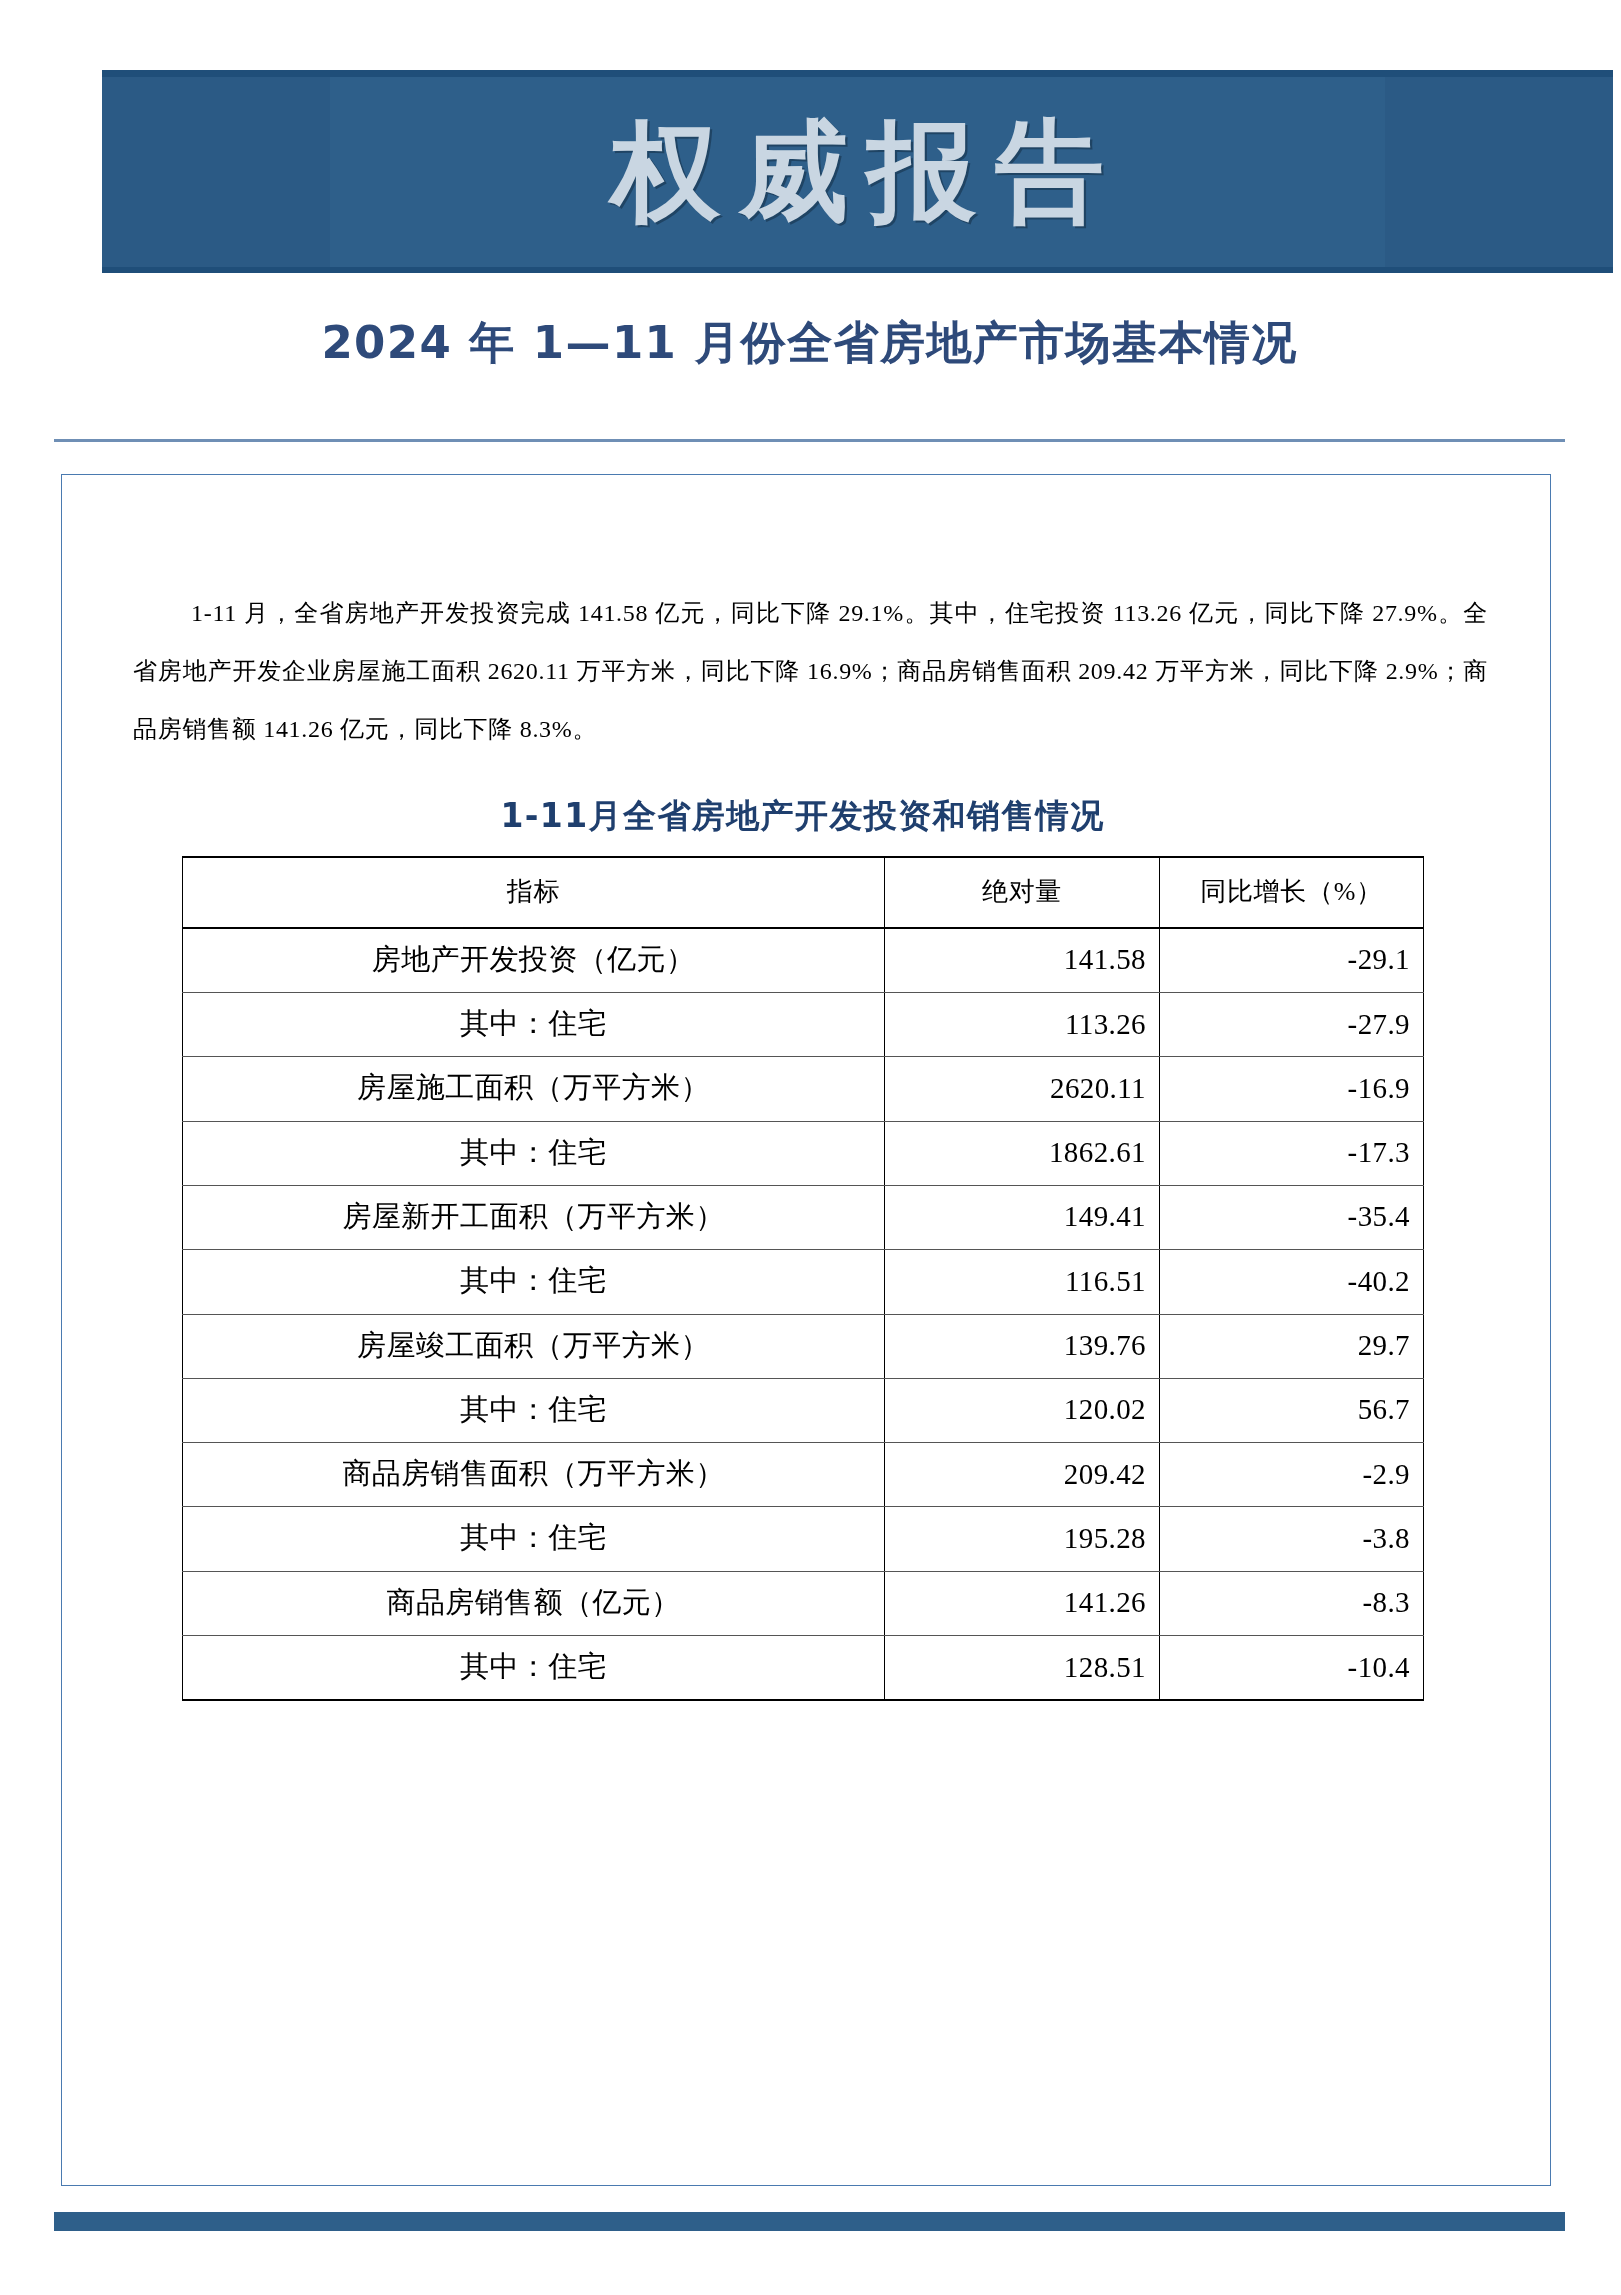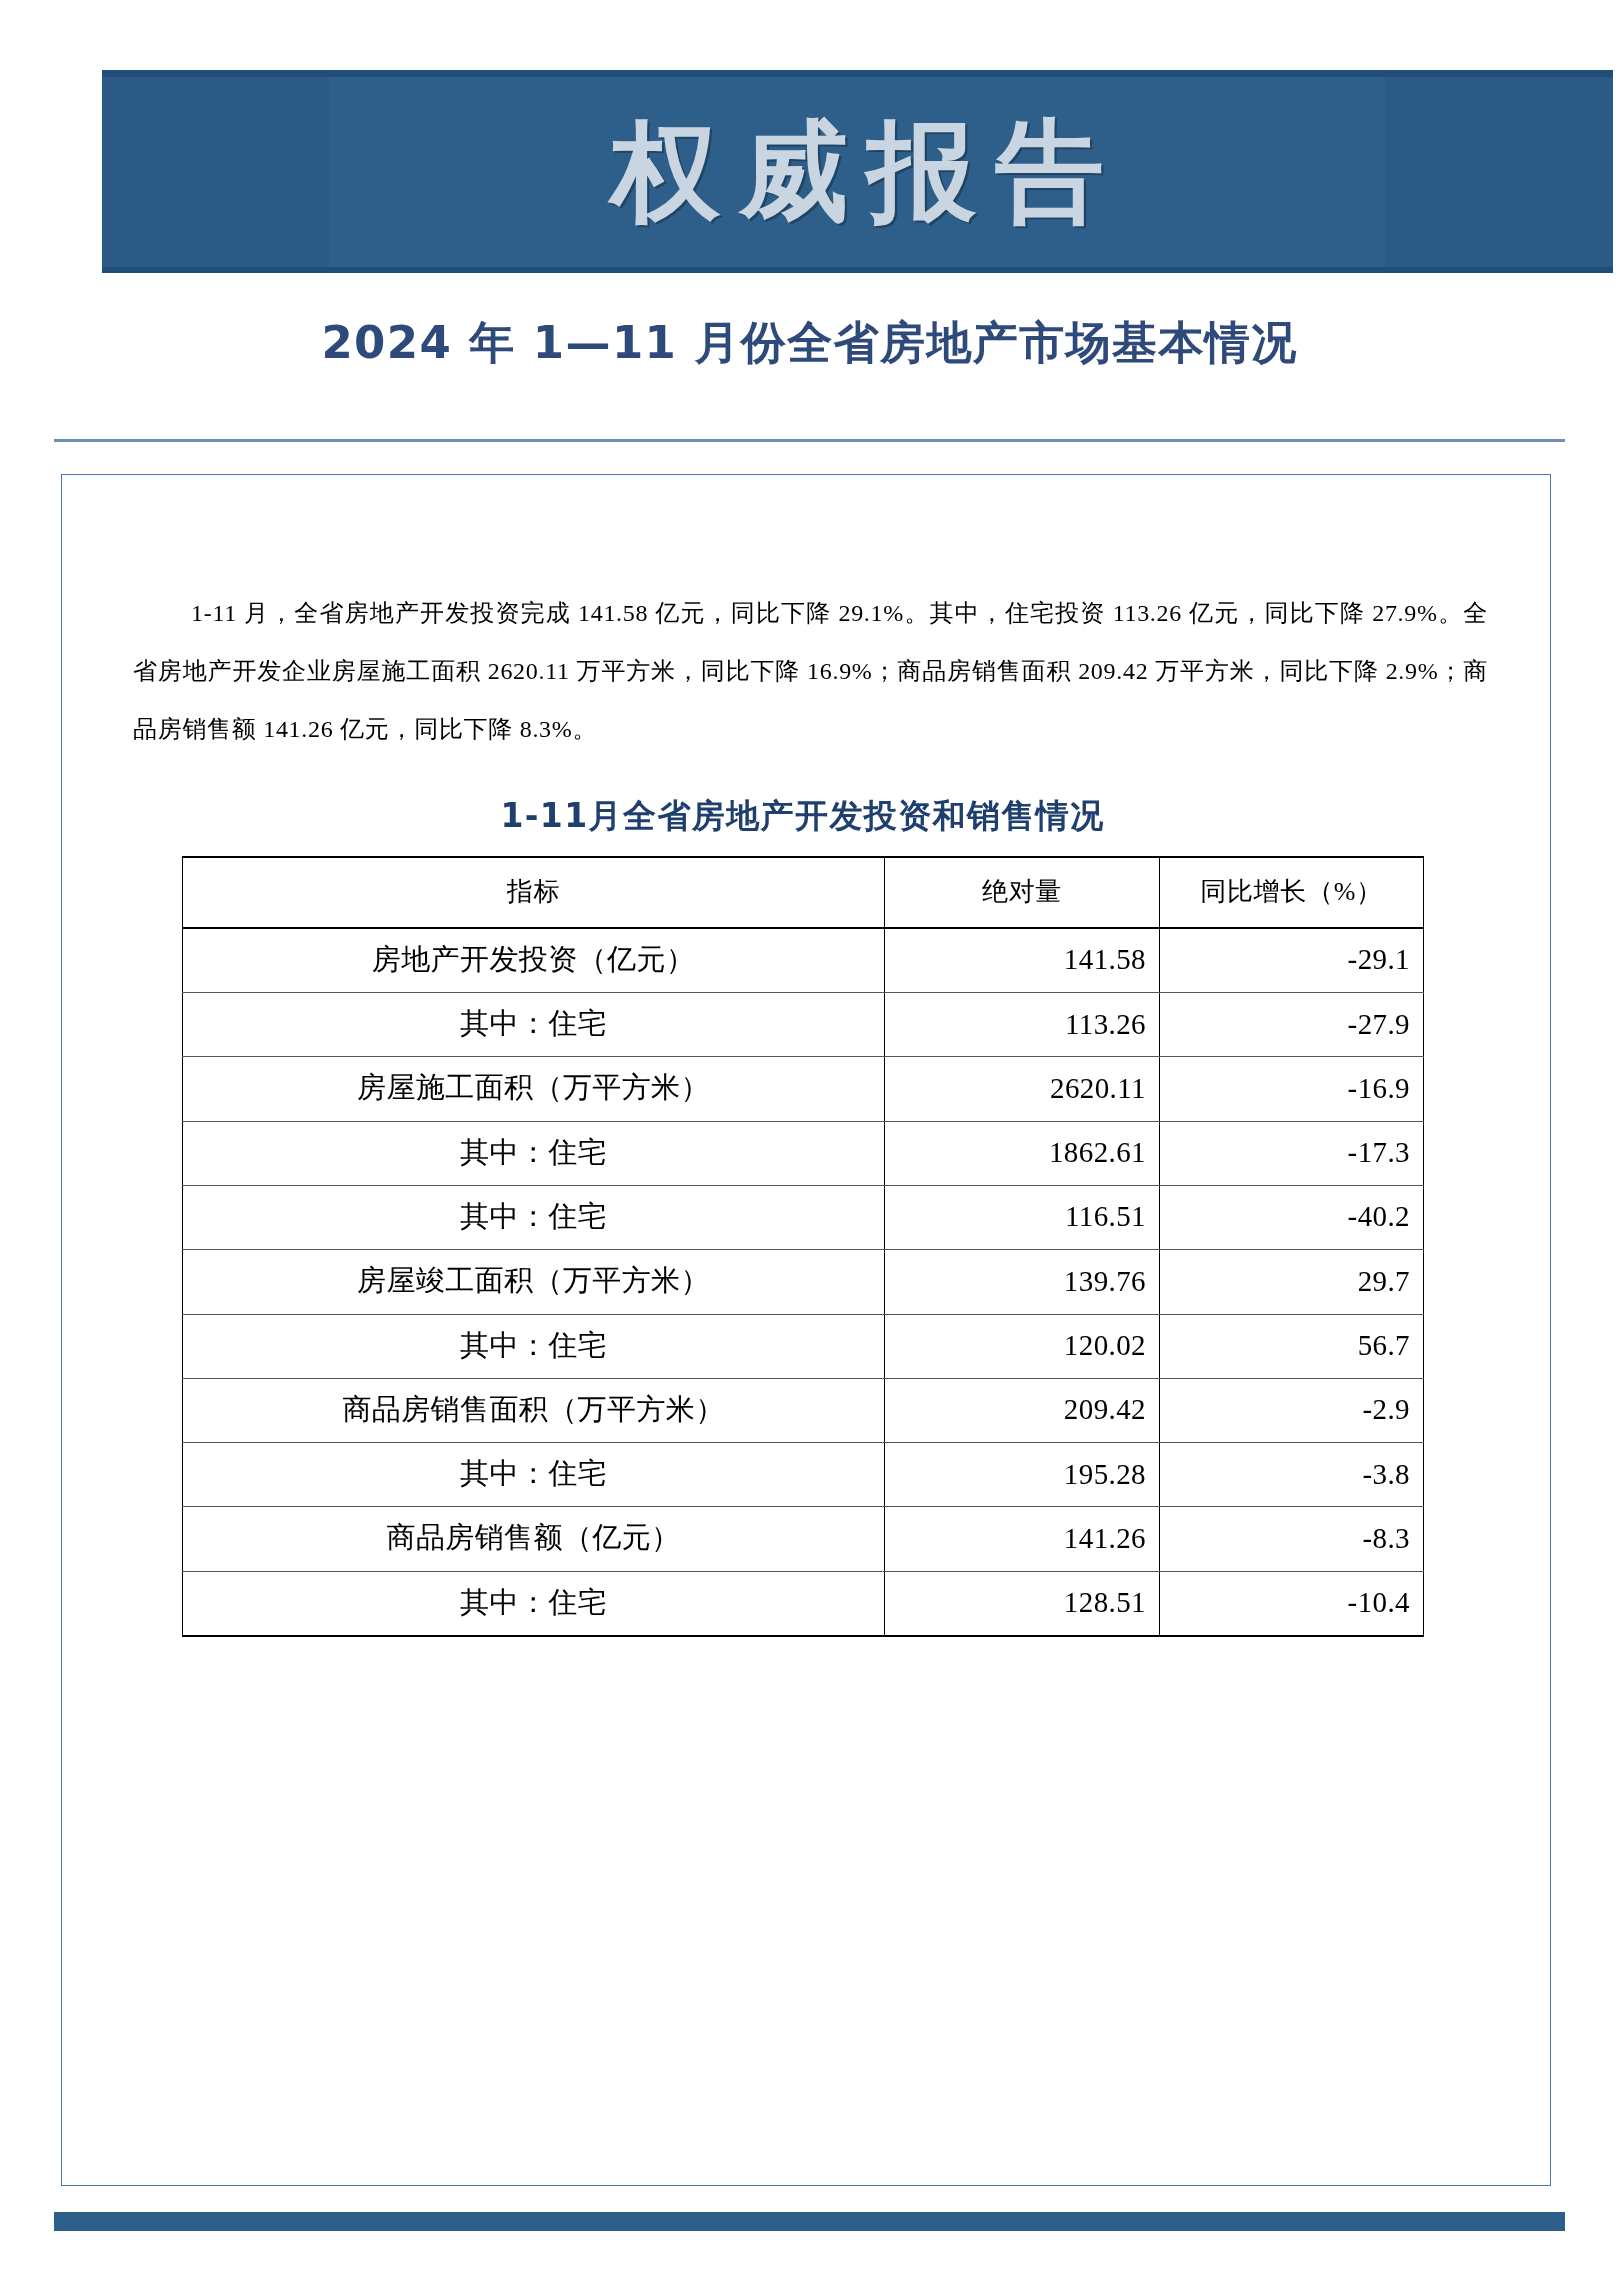--- a/index.html
+++ b/index.html
@@ -260,20 +260,25 @@
             <tr class="major">
               <td class="label">房屋施工面积（万平方米）</td>
               <td class="num">2620.11</td>
               <td class="num">-16.9</td>
             </tr>
             <tr>
               <td class="label sub">其中：住宅</td>
               <td class="num">1862.61</td>
               <td class="num">-17.3</td>
             </tr>
+            <tr class="major">
+              <td class="label">房屋新开工面积（万平方米）</td>
+              <td class="num">149.41</td>
+              <td class="num">-35.4</td>
+            </tr>
             <tr>
               <td class="label sub">其中：住宅</td>
               <td class="num">116.51</td>
               <td class="num">-40.2</td>
             </tr>
             <tr class="major">
               <td class="label">房屋竣工面积（万平方米）</td>
               <td class="num">139.76</td>
               <td class="num">29.7</td>
             </tr>

